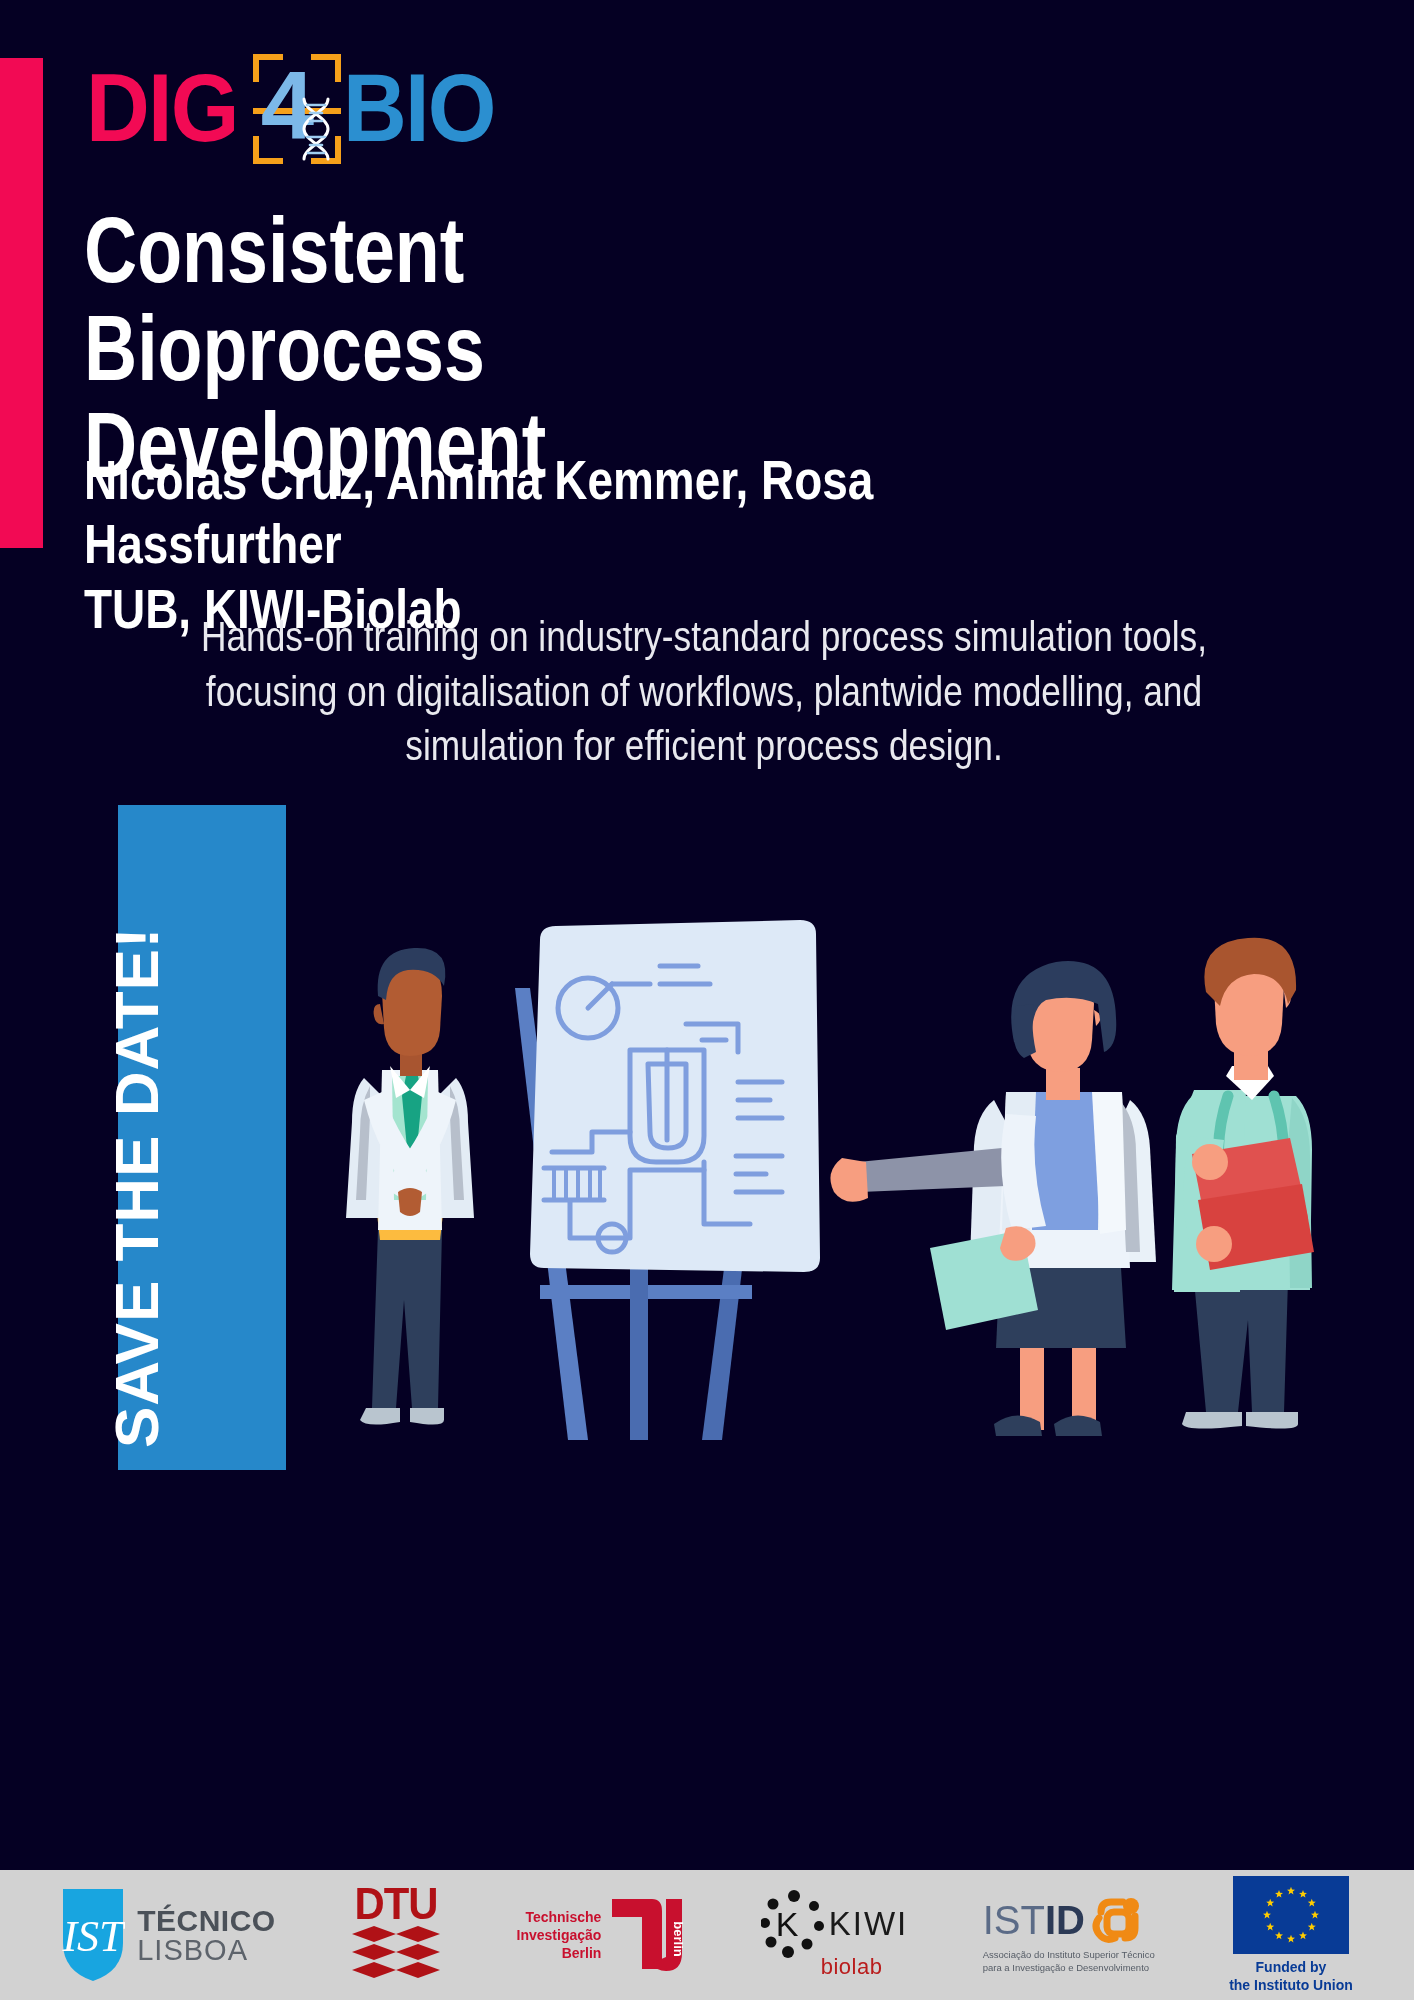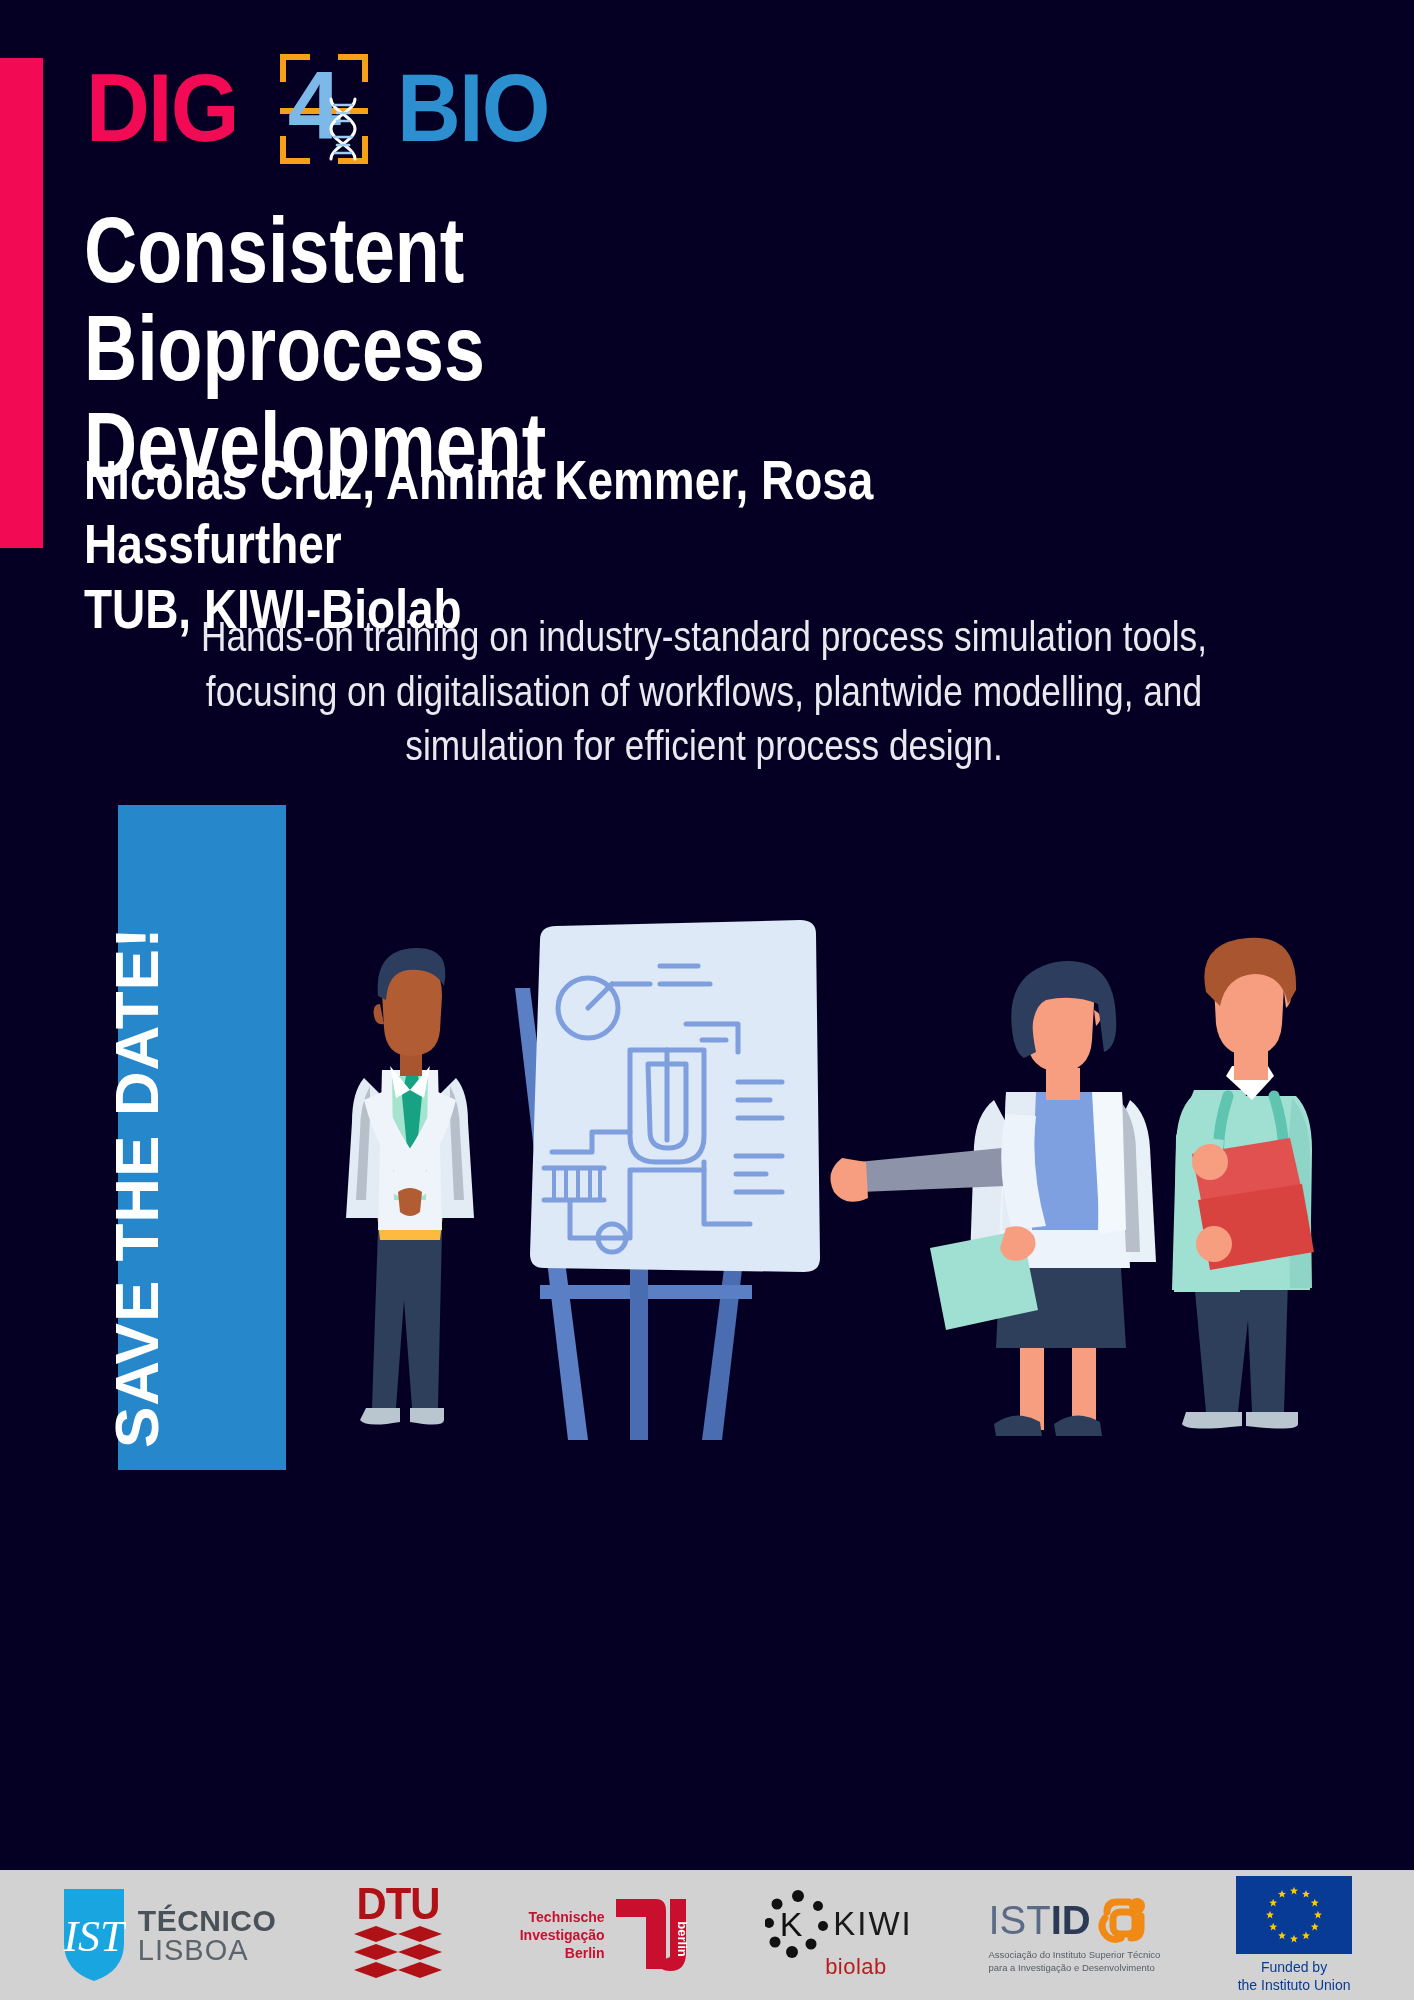--- a/index.html
+++ b/index.html
@@ -30,21 +30,20 @@
   }
 
   
   .logo {
     position: absolute;
     left: 86px;
     top: 52px;
     height: 112px;
     display: flex;
     align-items: center;
-    gap: 27px;
   }
   .logo-dig {
     font-family: "Liberation Sans", sans-serif;
     font-size: 96px;
     font-weight: bold;
     color: #f20a54;
     letter-spacing: -2px;
     transform: scaleX(0.92);
     transform-origin: left center;
     line-height: 1;
@@ -228,21 +227,21 @@
   .istid-sub {
     font-size: 9.5px; color: #555c66; line-height: 1.35; margin-top: 3px;
   }
 
   .eu-wrap { display: flex; flex-direction: column; align-items: center; }
   .eu-flag {
     width: 116px; height: 78px; background: #083b96;
     position: relative; display: block;
   }
   .eu-text {
-    font-size: 14px; font-weight: normal; color: #083b96;
+    font-size: 14px; font-weight: bold; color: #083b96;
     text-align: center; line-height: 1.25; margin-top: 5px;
   }
 </style>
 </head>
 <body>
 
 <div id="poster">
 
   <div class="accent-bar"></div>
 

